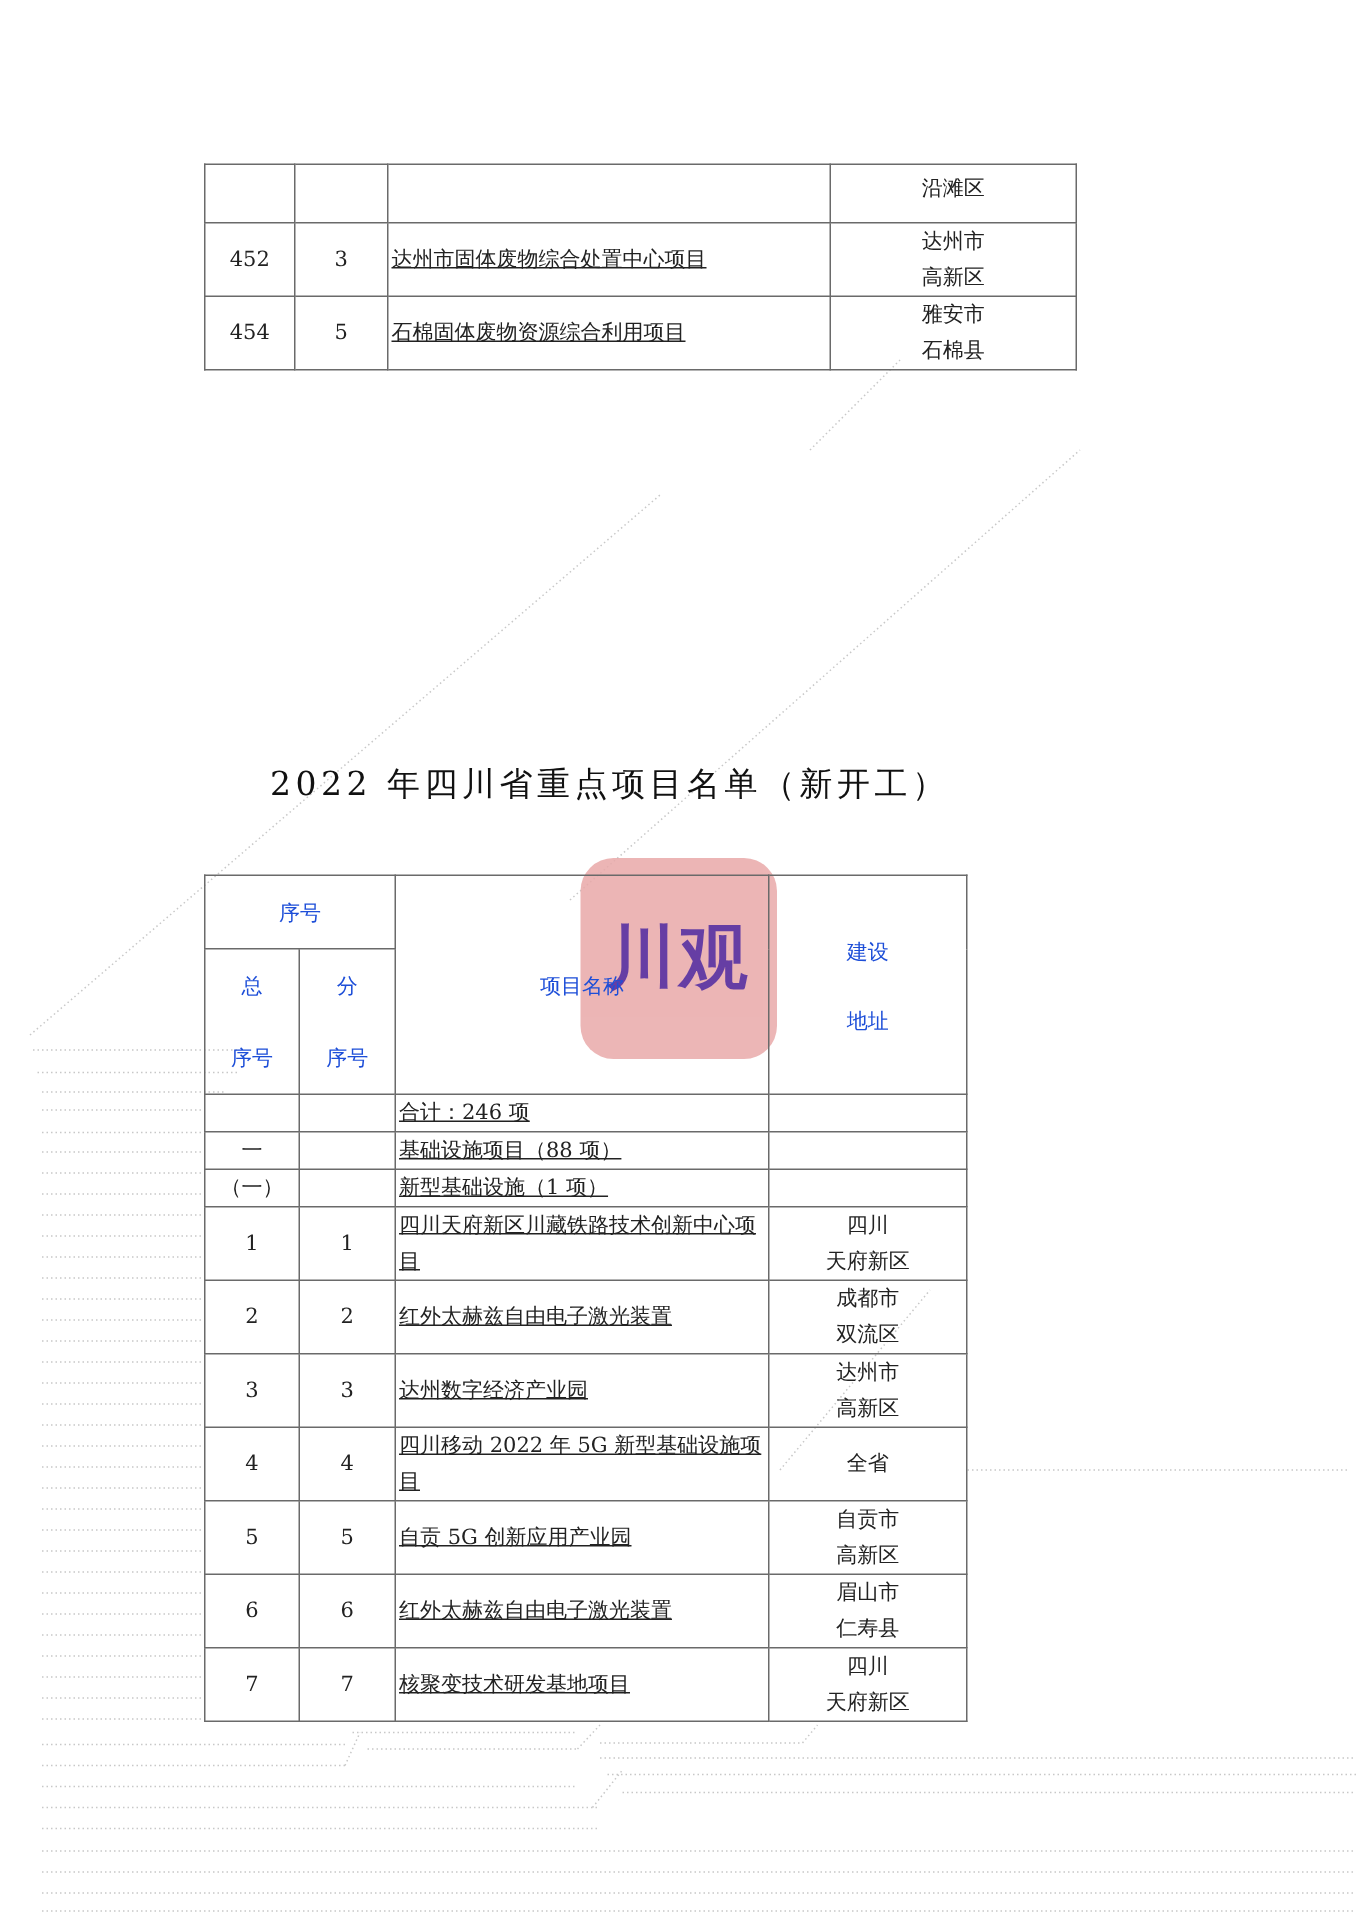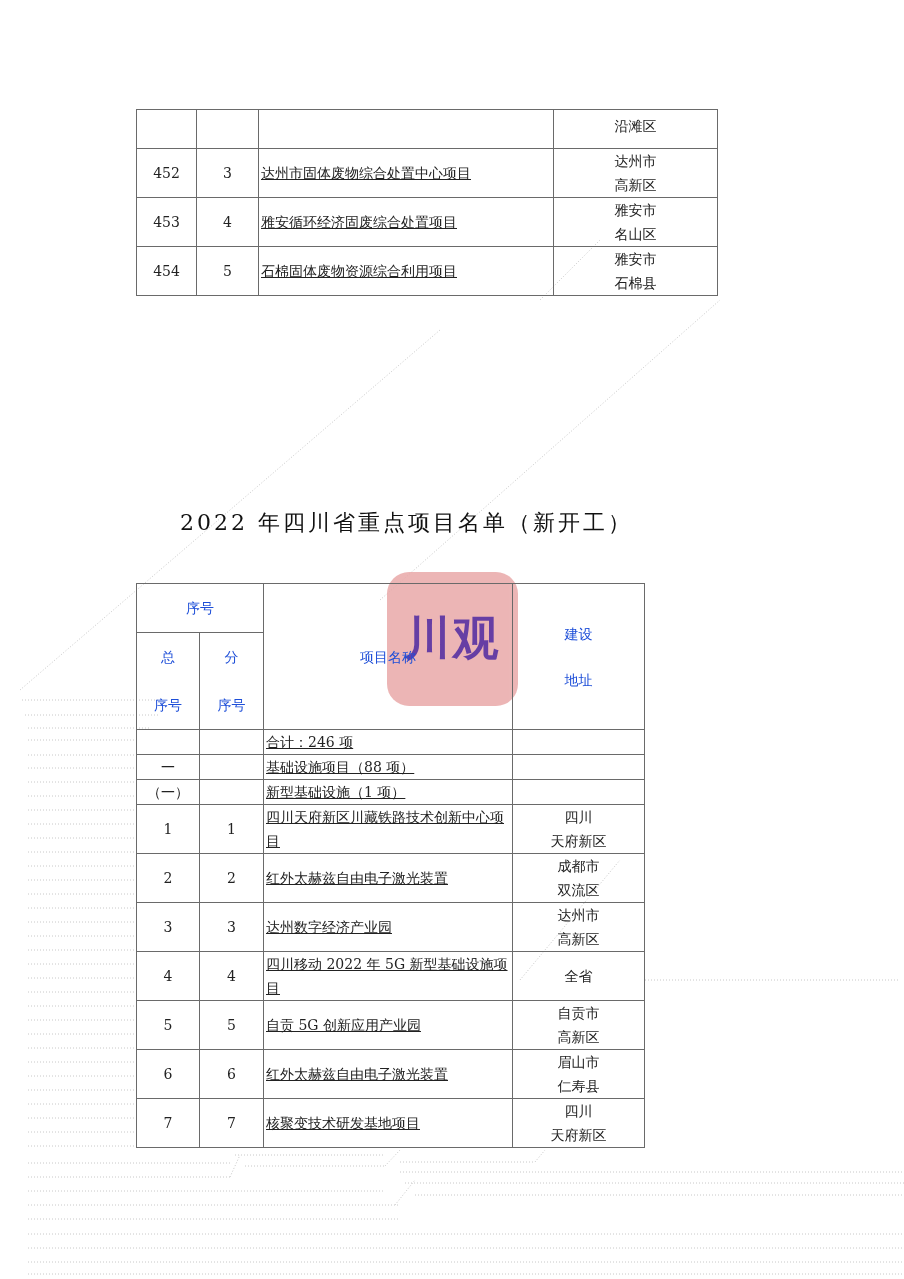--- a/index.html
+++ b/index.html
@@ -176,29 +176,20 @@
     <tr>
       <td class="c">452</td>
       <td class="c">3</td>
       <td class="l">达州市固体废物综合处置中心项目</td>
       <td class="loc">
         <div>达州市</div>
         <div>高新区</div>
       </td>
     </tr>
     <tr>
-      <td class="c">453</td>
-      <td class="c">4</td>
-      <td class="l">雅安循环经济固废综合处置项目</td>
-      <td class="loc">
-        <div>雅安市</div>
-        <div>名山区</div>
-      </td>
-    </tr>
-    <tr>
       <td class="c">454</td>
       <td class="c">5</td>
       <td class="l">石棉固体废物资源综合利用项目</td>
       <td class="loc">
         <div>雅安市</div>
         <div>石棉县</div>
       </td>
     </tr>
   </tbody>
 </table>

